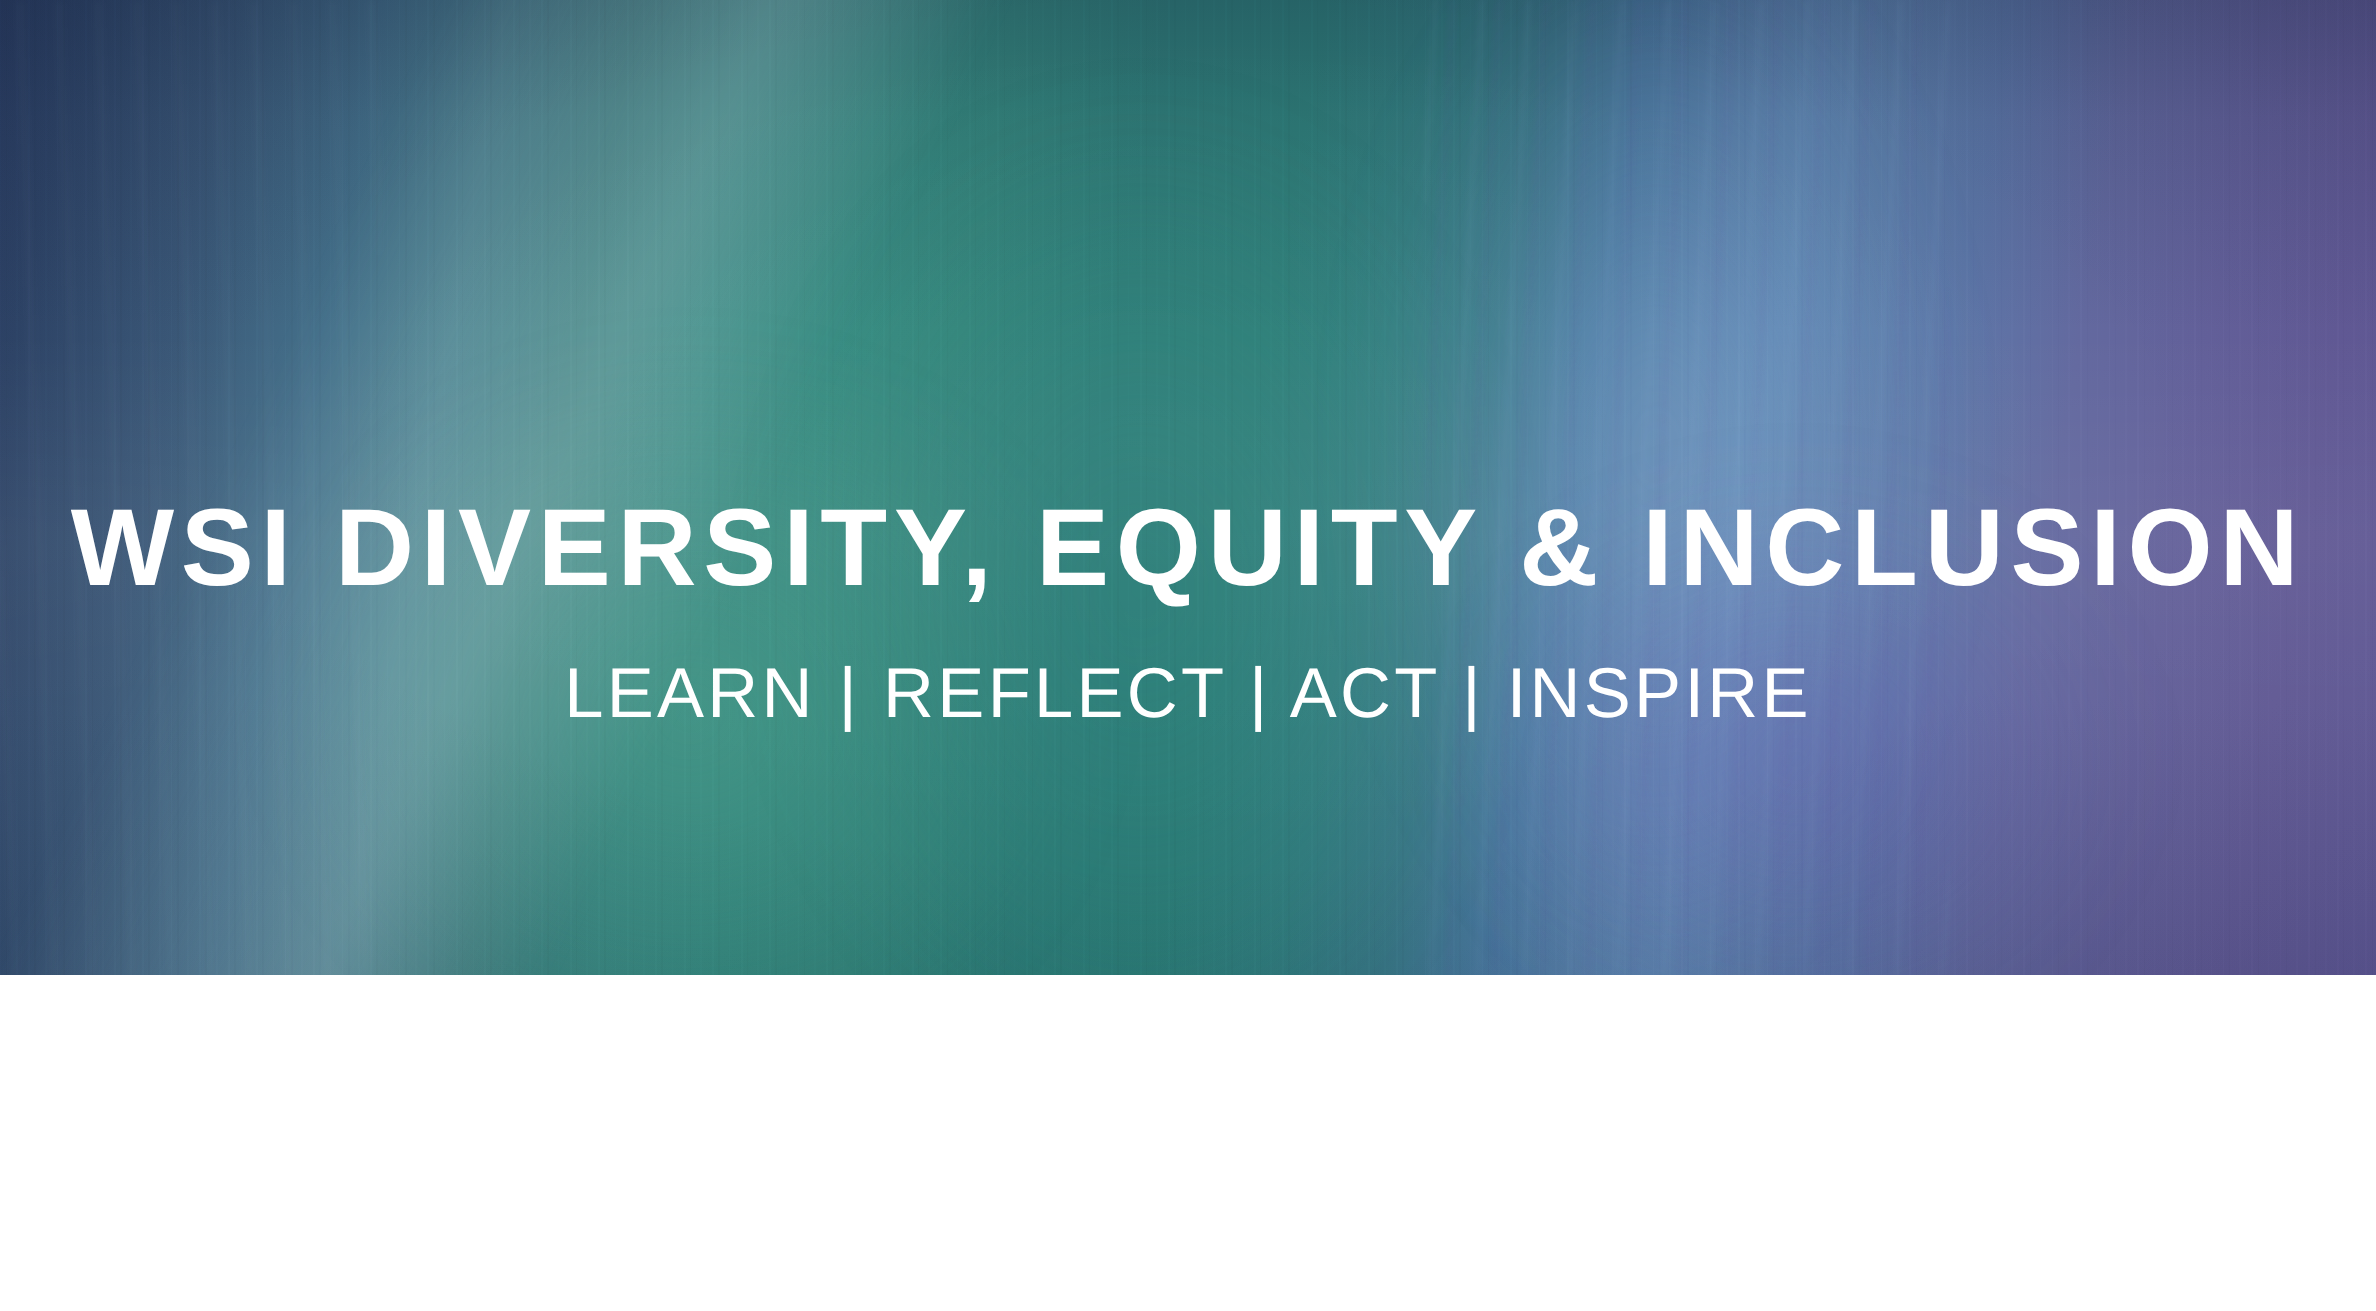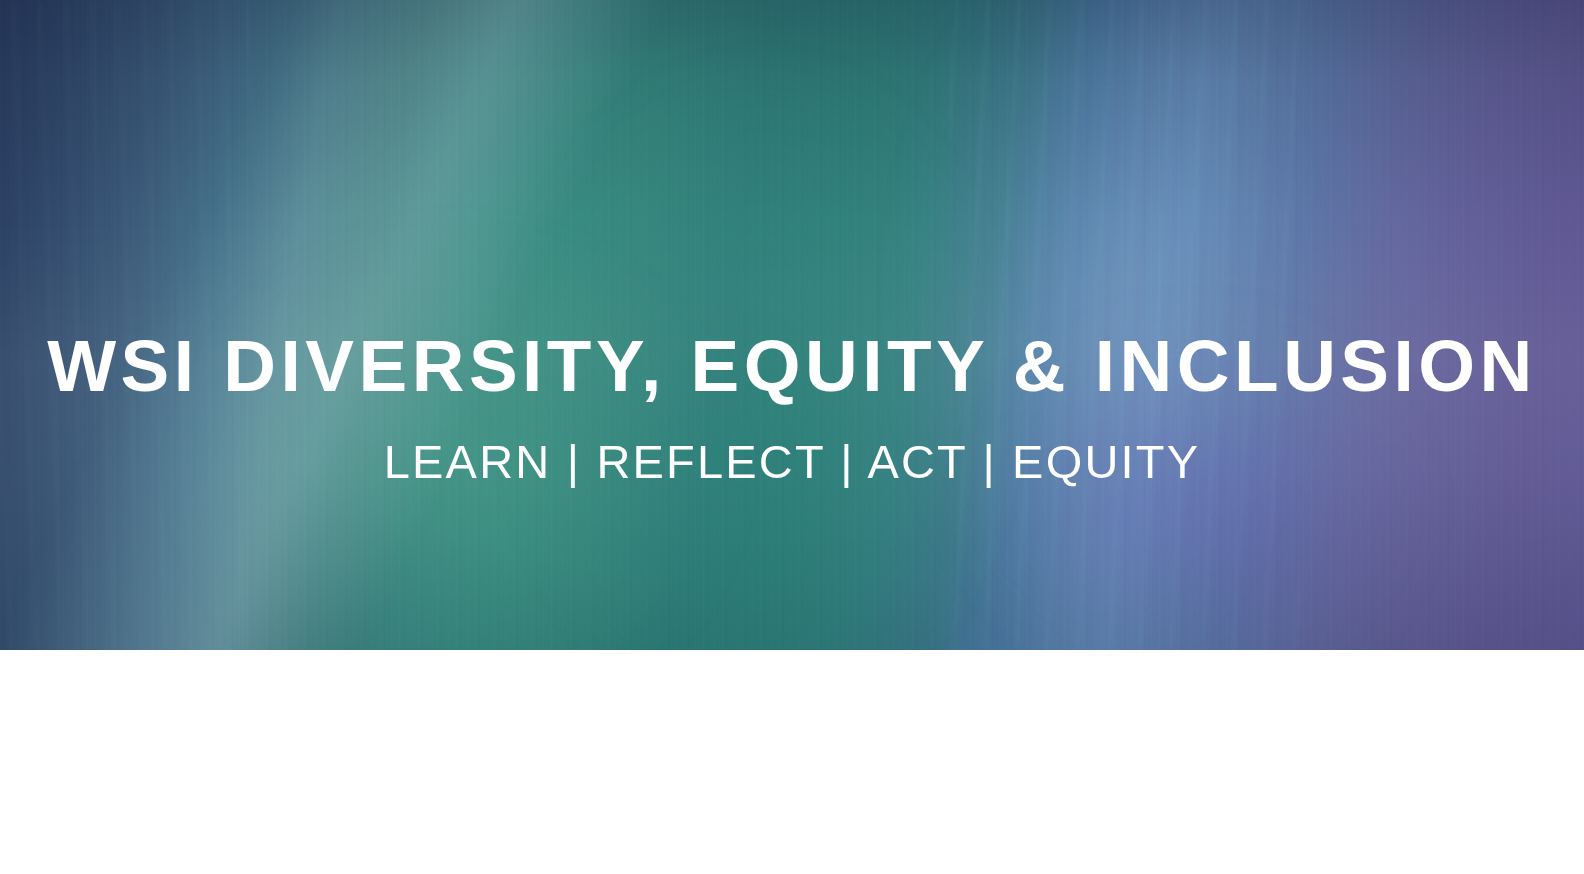--- a/index.html
+++ b/index.html
@@ -281,16 +281,16 @@
   <div class="bg-bloom-blue"></div>
   <div class="bg-bloom-violet"></div>
   <div class="bg-sweep"></div>
   <div class="bg-strokes"></div>
   <div class="bg-strokes-left"></div>
   <div class="bg-strokes-right"></div>
   <div class="bg-soften"></div>
 
   <div class="content">
     <h1 class="headline">WSI DIVERSITY, EQUITY &amp; INCLUSION</h1>
-    <p class="subhead">LEARN | REFLECT | ACT | EQUITY</p>
+    <p class="subhead">LEARN | REFLECT | ACT | INSPIRE</p>
   </div>
 
 </div>
 
 </body></html>

